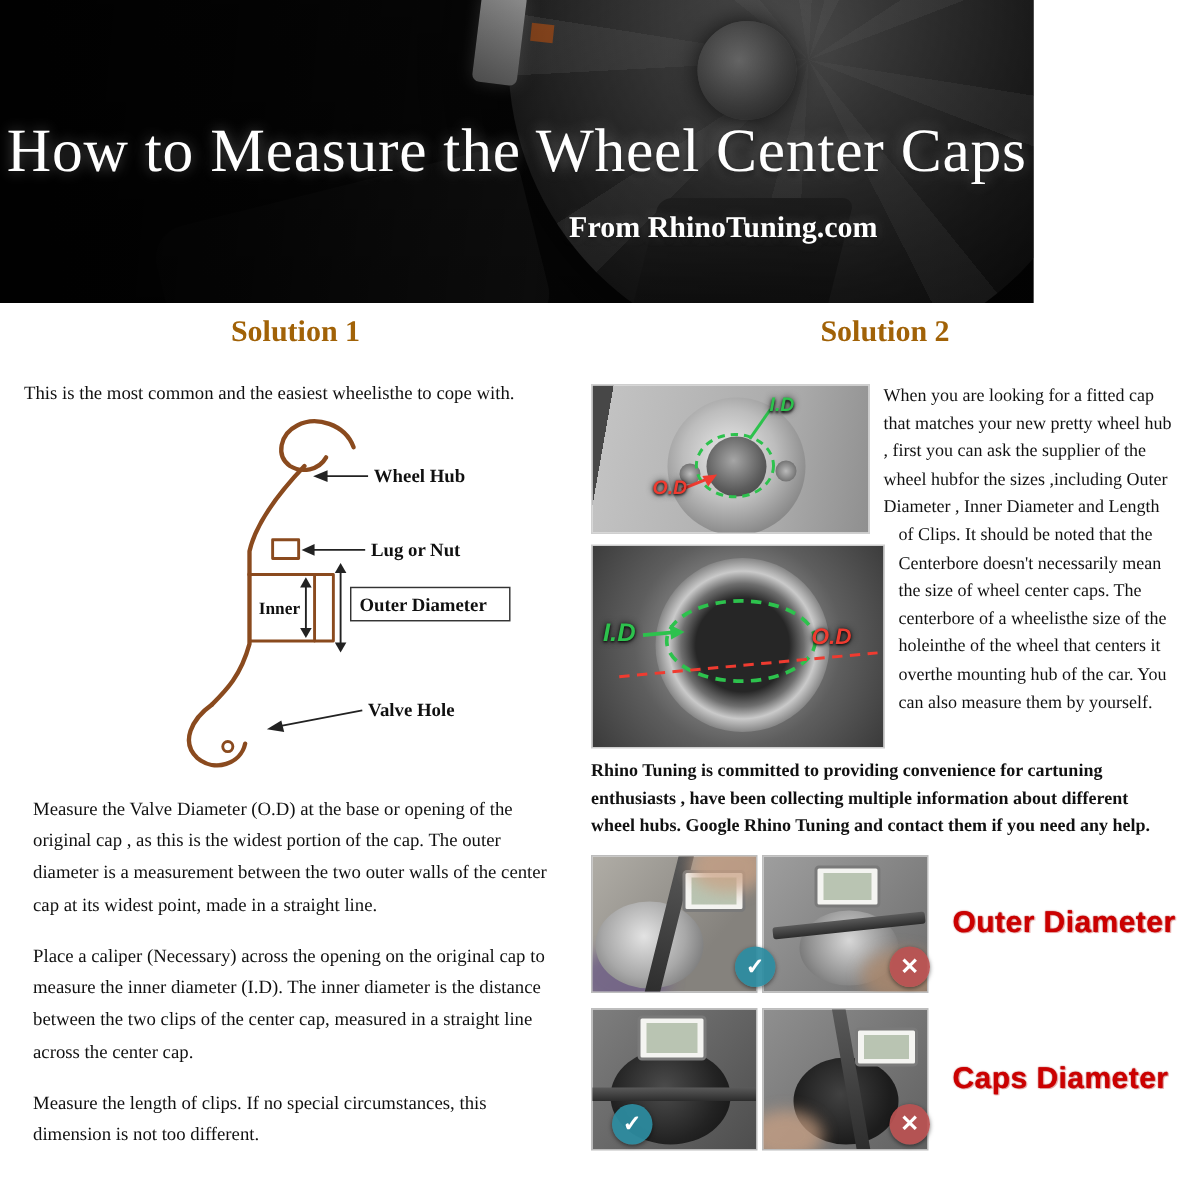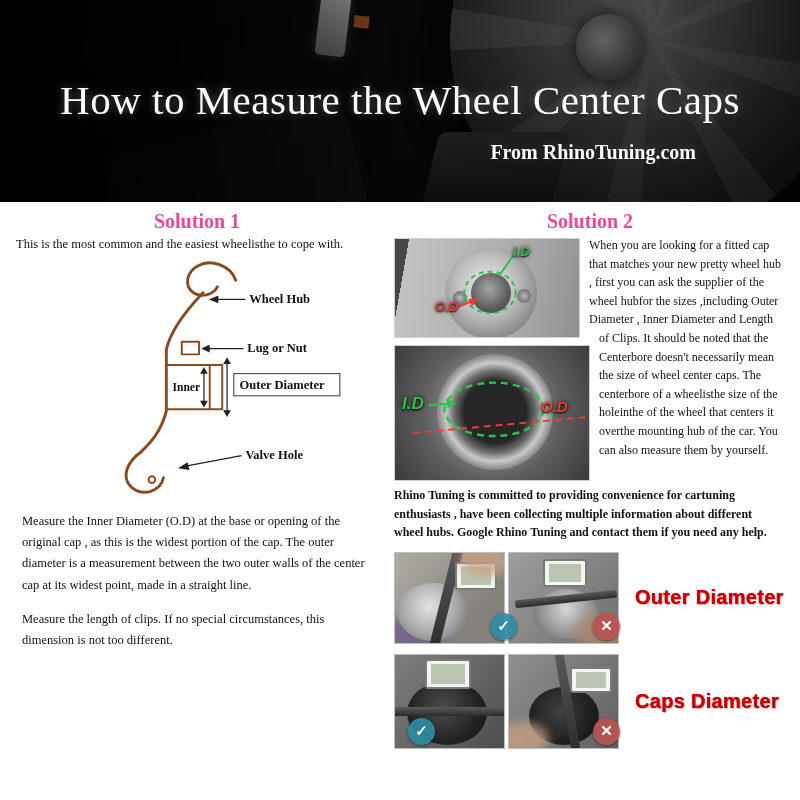--- a/index.html
+++ b/index.html
@@ -1,21 +1,21 @@
 <!DOCTYPE html>
 <html><head>
 <meta charset="utf-8">
 <style>
   * { margin:0; padding:0; box-sizing:border-box; }
   html,body { width:800px; height:800px; }
   body { font-family:"Liberation Serif", serif; background:#ffffff; overflow:hidden; }
   .page { position:relative; width:800px; height:800px; background:#fff; }
 
   
-  .hero { position:relative; width:800px; height:202px; background:#0c0c0c; overflow:hidden; }
+  .hero { position:relative; width:689px; height:202px; background:#0c0c0c; overflow:hidden; }
   .hero-art { position:absolute; inset:0; }
   .wheel { position:absolute; right:-50px; top:-160px; width:400px; height:400px; border-radius:50%;
     background:
       repeating-conic-gradient(from 15deg, rgba(160,160,160,.22) 0deg 12deg, rgba(0,0,0,0) 12deg 42deg),
       radial-gradient(circle at 46% 48%, #8a8a8a 0%, #646464 22%, #343434 55%, #171717 80%);
     box-shadow:0 0 70px 25px rgba(0,0,0,.65); }
   .hubcenter { position:absolute; right:158px; top:14px; width:66px; height:66px; border-radius:50%;
     background:radial-gradient(circle at 42% 40%, #b5b5b5, #6d6d6d 55%, #3a3a3a); box-shadow:0 0 18px rgba(0,0,0,.8); }
   .clamp { position:absolute; left:318px; top:-6px; width:30px; height:62px; border-radius:5px; transform:rotate(7deg);
     background:linear-gradient(#ececec,#9b9b9b); box-shadow:0 0 12px rgba(255,255,255,.25); }
@@ -29,21 +29,21 @@
   .hero-title { position:absolute; z-index:3; top:76px; left:0; width:100%; text-align:center;
     font-family:"Liberation Serif", serif; font-weight:400; font-size:41px; letter-spacing:.5px; color:#ffffff;
     text-shadow:0 0 10px rgba(255,255,255,.35), 0 2px 5px rgba(0,0,0,.9); }
   .hero-sub { position:absolute; z-index:3; top:141px; right:104px;
     font-weight:700; font-size:20px; color:#fff; text-shadow:0 1px 4px rgba(0,0,0,.9), 0 0 8px rgba(255,255,255,.25); }
 
   
   .content { display:flex; width:800px; height:598px; padding-top:6px; background:#fff; color:#111; }
   .col-left  { width:392px; padding:0 12px 0 14px; }
   .col-right { width:408px; padding:0 14px 0 2px; }
-  .sol-heading { text-align:center; font-size:20px; font-weight:700; margin:2px 0 3px; color:#ec4899; }
+  .sol-heading { text-align:center; font-size:20px; font-weight:700; margin:2px 0 21px; color:#a16207; }
   .intro { font-size:12.5px; line-height:1.35; padding-left:2px; }
   .para { font-size:12.5px; line-height:1.7; margin-top:13px; padding:0 2px 0 8px; }
 
   
   .diagram { margin:4px 0 0 0; }
   .diagram svg { display:block; width:376px; height:auto; }
   .brown path, .brown rect, .brown circle { fill:none; stroke:#8a4a1e; stroke-width:3; stroke-linecap:round; stroke-linejoin:round; }
   .brown .thin { stroke-width:2; }
   .ink line { stroke:#222; stroke-width:1.3; }
   .ink polygon { fill:#222; stroke:none; }
@@ -179,21 +179,22 @@
             <rect class="obox" x="228" y="121" width="110" height="23"></rect>
             <text x="234" y="137">Outer Diameter</text>
 
             <line x1="178" y1="217" x2="236" y2="206"></line>
             <polygon points="170,219 180,213 182,221"></polygon>
             <text x="240" y="210">Valve Hole</text>
           </g>
         </svg>
       </div>
 
-      <p class="para">Measure the Inner Diameter (O.D) at the base or opening of the original cap ,  as this is the widest portion of the cap.  The outer diameter is a measurement between the two outer walls of the center cap at its widest point, made in a straight line.</p>
+      <p class="para">Measure the Valve Diameter (O.D) at the base or opening of the original cap ,  as this is the widest portion of the cap.  The outer diameter is a measurement between the two outer walls of the center cap at its widest point, made in a straight line.</p>
+      <p class="para">Place a caliper (Necessary) across the opening on the original cap to measure the inner diameter (I.D). The inner diameter is the distance between the two clips of the center cap, measured in a straight line across the center cap.</p>
       <p class="para">Measure the length of clips. If no special circumstances, this dimension is not too different.</p>
     </section>
 
     <section class="col-right">
       <h2 class="sol-heading">Solution 2</h2>
 
       <div class="s2flow">
 
         <div class="hubphoto hubphoto-1">
           <div class="ring1"></div>

